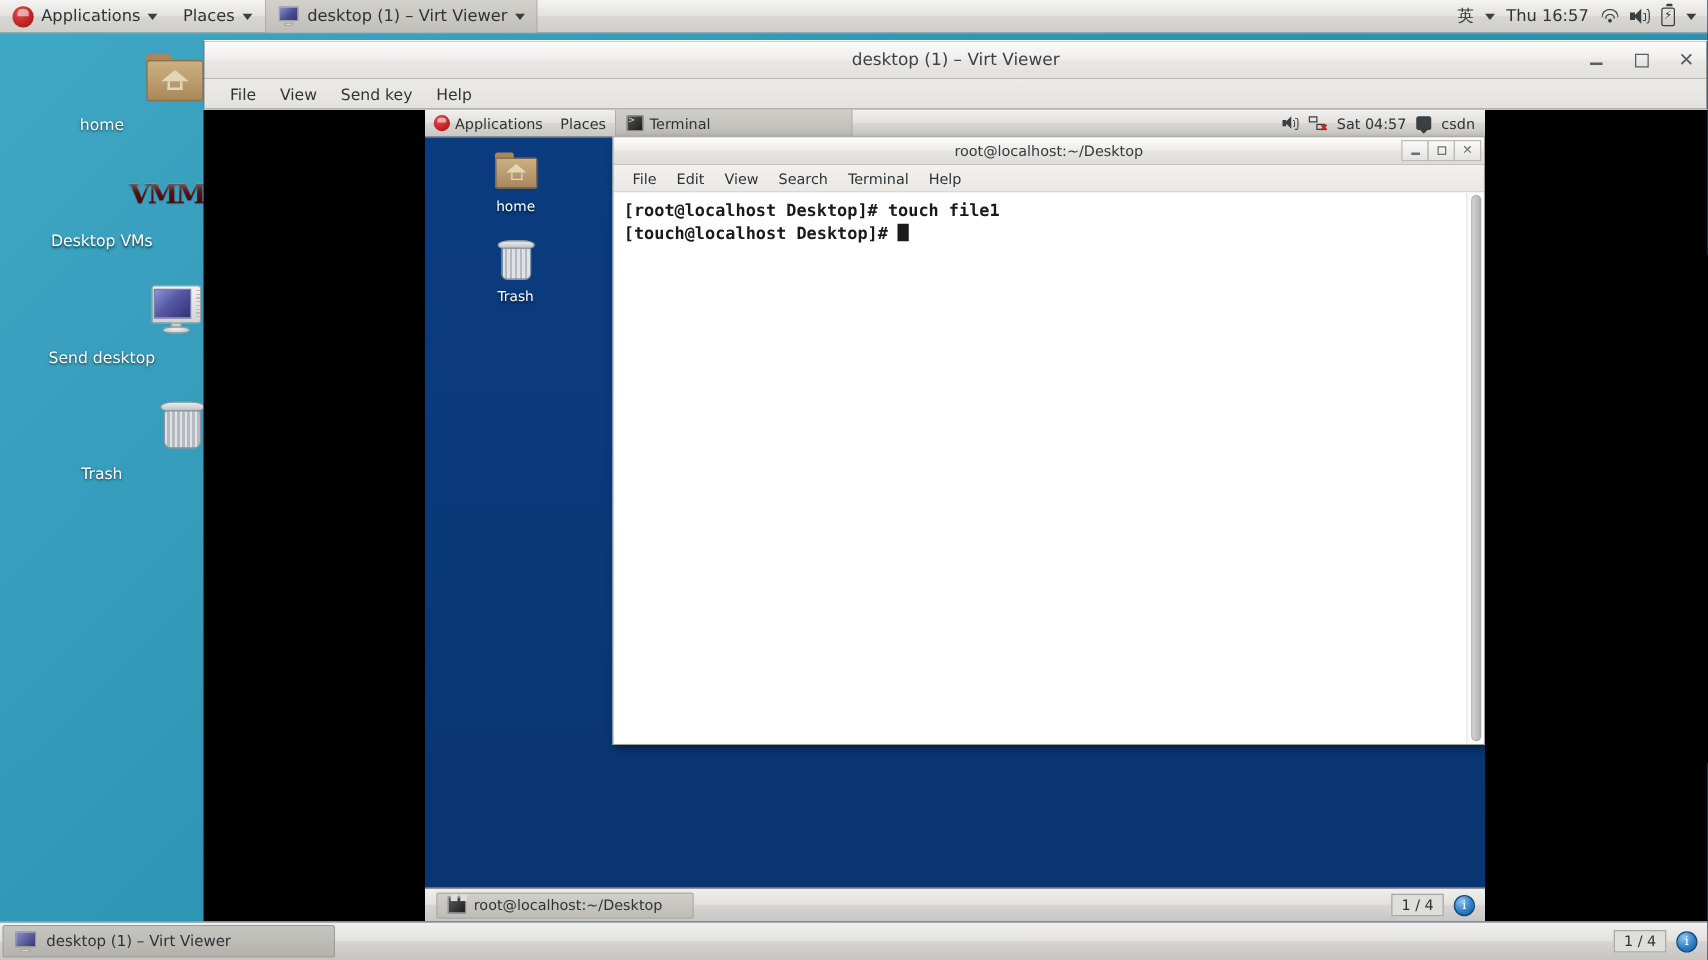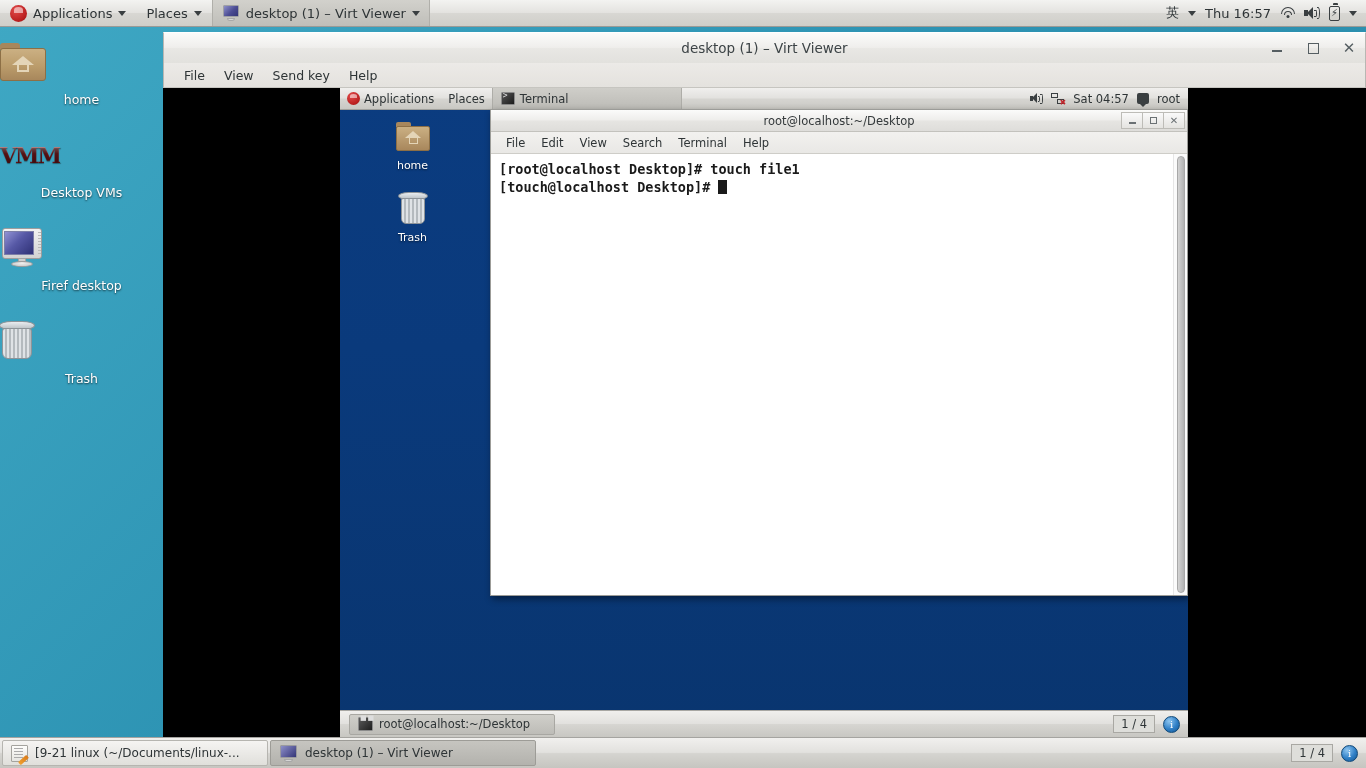--- a/index.html
+++ b/index.html
@@ -79,21 +79,21 @@
   .ico-vol .w1 { left:10px; top:3px; width:2.5px; height:7px; }
   .ico-vol .w2 { left:12.5px; top:0.5px; width:3.5px; height:12px; }
 
   .ico-batt { width:11px; height:15px; border:1.6px solid #3a3f41; border-radius:2px; position:relative; }
   .ico-batt::before { content:""; position:absolute; left:3px; top:-3.4px; width:5px; height:2px; background:#3a3f41; border-radius:1px 1px 0 0; }
   .ico-batt::after { content:"\26A1"; position:absolute; left:1px; top:-2px; font-size:10px; color:#3a3f41; line-height:15px; }
 
   
   #host-icons { position: absolute; left: 0; top: 36px; width: 163px; }
   .desk-icon { width: 163px; text-align: center; margin-bottom: 22px; cursor: default; }
-  .desk-icon .glyph { height: 52px; display: flex; align-items: center; justify-content: flex-start; }
+  .desk-icon .glyph { height: 52px; display: flex; align-items: center; justify-content: flex-end; }
   .desk-icon .lbl {
     color: #ffffff; font-size: 12.5px; margin-top: 4px;
     text-shadow: 0 1px 2px rgba(0,0,0,.7);
   }
 
   .folder-home { width: 46px; height: 38px; position: relative; }
   .folder-home .tab {
     position: absolute; left: 0; top: 0; width: 20px; height: 7px;
     background: #a8875c; border-radius: 3px 3px 0 0;
   }
@@ -408,21 +408,21 @@
     <div class="desk-icon">
       <div class="glyph">
         <span class="monitor-ico">
             <span class="frame"></span>
             <span class="scr"></span>
             <span class="vents"></span>
             <span class="neck"></span>
             <span class="base"></span>
           </span>
       </div>
-      <div class="lbl">Firef desktop</div>
+      <div class="lbl">Send desktop</div>
     </div>
     <div class="desk-icon">
       <div class="glyph">
         <span class="trash-ico">
             <span class="lid"></span>
             <span class="can"></span>
           </span>
       </div>
       <div class="lbl">Trash</div>
     </div>
@@ -467,21 +467,21 @@
                 <span class="w1"></span>
                 <span class="w2"></span>
               </span>
             <span class="ico-net">
                 <span class="box1"></span>
                 <span class="box2"></span>
                 <span class="x">✖</span>
               </span>
             <span>Sat 04:57</span>
             <span class="ico-user"></span>
-            <span>root</span>
+            <span>csdn</span>
           </div>
         </div>
 
         <div id="guest-icons">
           <div class="g-icon">
             <div class="gl">
               <span class="folder-home-sm">
                   <span class="tab"></span>
                   <span class="body"></span>
                 <span class="house">
@@ -542,24 +542,20 @@
             <span class="ws-box">1 / 4</span>
             <span class="blue-circle">i</span>
           </div>
         </div>
 
       </div>
     </div>
   </div>
 
   <div id="host-taskbar">
-    <div class="task-btn">
-      <span class="ico-gedit"></span>
-      <span class="tlbl">[9-21 linux (~/Documents/linux-...</span>
-    </div>
     <div class="task-btn active">
       <span class="ico-monitor-sm">
           <span class="s"></span>
           <span class="b"></span>
         </span>
       <span class="tlbl">desktop (1) – Virt Viewer</span>
     </div>
     <div id="taskbar-right">
       <span class="ws-box">1 / 4</span>
       <span class="blue-circle">i</span>

